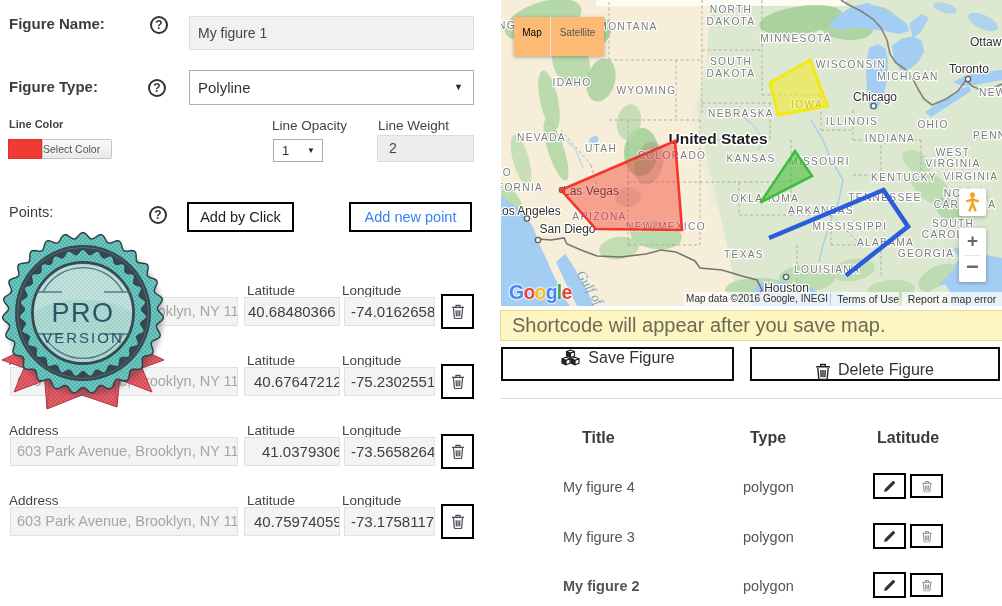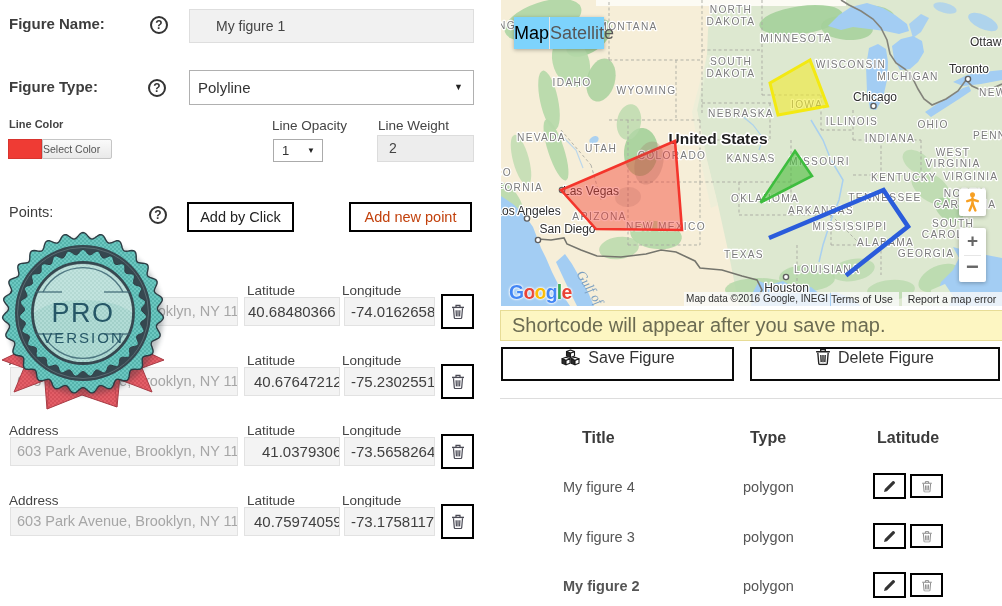--- a/index.html
+++ b/index.html
@@ -1,34 +1,34 @@
 <!DOCTYPE html>
 <html><head><meta charset="utf-8">
 <style>
 *{margin:0;padding:0}
 body{font-family:"Liberation Sans",sans-serif;background:#fff;width:1002px;height:606px;position:relative;overflow:hidden}
 </style></head>
 <body>
 <div style="position:absolute;left:9px;top:15px;font-size:15px;font-weight:700;color:#3d3d3d;white-space:nowrap">Figure Name:</div>
 <div style="position:absolute;left:150px;top:16px;width:18px;height:18px;border:2px solid #333;border-radius:50%;box-sizing:border-box;text-align:center;font-size:12px;font-weight:700;color:#333;line-height:14px">?</div>
-<div style="position:absolute;left:189px;top:9px;width:285px;height:34px;background:#f1f1f1;border:1px solid #dedede;box-sizing:border-box;overflow:hidden;white-space:nowrap;font-size:14px;color:#444;line-height:32px;padding-left:26px">My figure 1</div>
+<div style="position:absolute;left:189px;top:16px;width:285px;height:34px;background:#f1f1f1;border:1px solid #dedede;box-sizing:border-box;overflow:hidden;white-space:nowrap;font-size:14px;color:#444;line-height:32px;padding-left:8px">My figure 1</div>
 <div style="position:absolute;left:9px;top:78px;font-size:15px;font-weight:700;color:#3d3d3d;white-space:nowrap">Figure Type:</div>
 <div style="position:absolute;left:148px;top:79px;width:18px;height:18px;border:2px solid #333;border-radius:50%;box-sizing:border-box;text-align:center;font-size:12px;font-weight:700;color:#333;line-height:14px">?</div>
 <div style="position:absolute;left:189px;top:70px;width:285px;height:35px;background:#fff;border:1px solid #b0b0b0;box-sizing:border-box;font-size:15px;color:#333;line-height:33px;padding-left:8px">Polyline<span style="position:absolute;right:10px;top:0;font-size:9px;color:#222">▼</span></div>
 <div style="position:absolute;left:9px;top:118px;font-size:11px;font-weight:700;color:#444;white-space:nowrap">Line Color</div>
 <div style="position:absolute;left:8px;top:139px;width:34px;height:20px;background:#ef3b34;border:1px solid #d8342e;box-sizing:border-box"></div>
 <div style="position:absolute;left:42px;top:139px;width:70px;height:20px;background:linear-gradient(#fafafa,#e9e9e9);border:1px solid #c5c5c5;box-sizing:border-box;font-size:10.5px;color:#555;text-align:left;line-height:18px;border-radius:0 2px 2px 0">Select Color</div>
 <div style="position:absolute;left:272px;top:118px;font-size:13.5px;font-weight:400;color:#444;white-space:nowrap">Line Opacity</div>
 <div style="position:absolute;left:273px;top:139px;width:50px;height:23px;background:#fff;border:1px solid #ababab;box-sizing:border-box;font-size:13px;color:#333;line-height:21px;padding-left:8px">1<span style="position:absolute;right:7px;top:0;font-size:8px;color:#222">▼</span></div>
 <div style="position:absolute;left:378px;top:118px;font-size:13.5px;font-weight:400;color:#444;white-space:nowrap">Line Weight</div>
 <div style="position:absolute;left:377px;top:135px;width:97px;height:27px;background:#ededed;border:1px solid #dcdcdc;box-sizing:border-box;overflow:hidden;white-space:nowrap;font-size:14px;color:#444;line-height:25px;padding-left:11px">2</div>
 <div style="position:absolute;left:9px;top:204px;font-size:14.5px;font-weight:400;color:#3d3d3d;white-space:nowrap">Points:</div>
 <div style="position:absolute;left:149px;top:206px;width:18px;height:18px;border:2px solid #333;border-radius:50%;box-sizing:border-box;text-align:center;font-size:12px;font-weight:700;color:#333;line-height:14px">?</div>
 <div style="position:absolute;left:187px;top:202px;width:107px;height:30px;border:2px solid #000;box-sizing:border-box;background:#fff;text-align:center;font-size:14.5px;color:#222;line-height:26px">Add by Click</div>
-<div style="position:absolute;left:349px;top:202px;width:123px;height:30px;border:2px solid #000;box-sizing:border-box;background:#fff;text-align:center;font-size:14.5px;color:#c2410c;line-height:26px">Add new point</div>
+<div style="position:absolute;left:349px;top:202px;width:123px;height:30px;border:2px solid #000;box-sizing:border-box;background:#fff;text-align:center;font-size:14.5px;color:#3b82f6;line-height:26px">Add new point</div>
 <div style="position:absolute;left:9px;top:283px;font-size:13.5px;font-weight:400;color:#444;white-space:nowrap">Address</div>
 <div style="position:absolute;left:247px;top:283px;font-size:13.5px;font-weight:400;color:#444;white-space:nowrap">Latitude</div>
 <div style="position:absolute;left:342px;top:283px;font-size:13.5px;font-weight:400;color:#444;white-space:nowrap">Longitude</div>
 <div style="position:absolute;left:10px;top:297px;width:228px;height:29px;background:#f3f3f3;border:1px solid #e2e2e2;box-sizing:border-box;overflow:hidden;white-space:nowrap;font-size:14.5px;color:#a6a6a6;line-height:27px;padding-left:6px">603 Park Avenue, Brooklyn, NY 112</div>
 <div style="position:absolute;left:244px;top:297px;width:96px;height:29px;background:#f3f3f3;border:1px solid #e2e2e2;box-sizing:border-box;overflow:hidden;white-space:nowrap;font-size:15px;color:#3f3f3f;line-height:27px;padding-left:3px">40.68480366</div>
 <div style="position:absolute;left:344px;top:297px;width:91px;height:29px;background:#f3f3f3;border:1px solid #e2e2e2;box-sizing:border-box;overflow:hidden;white-space:nowrap;font-size:15px;color:#3f3f3f;line-height:27px;padding-left:6px">-74.01626586</div>
 <div style="position:absolute;left:441px;top:294px;width:33px;height:35px;border:2px solid #000;box-sizing:border-box;background:#fff;display:flex;align-items:center;justify-content:center">
     <svg width="14" height="15" viewBox="0 0 14 15">
       <g fill="none" stroke="#4a4a55" stroke-width="1.2">
         <path d="M2.5 4.2 L3.3 13.6 a1 1 0 0 0 1 0.9 L9.7 14.5 a1 1 0 0 0 1-0.9 L11.5 4.2" fill="none"></path>
@@ -236,21 +236,21 @@
 <circle cx="467" cy="79" r="2.6" fill="#fff" stroke="#5f5f5f" stroke-width="1.4"></circle>
 <text x="469" y="46" text-anchor="start" font-family="Liberation Sans, sans-serif" font-size="12" fill="#2f2f2f" font-weight="500" stroke="#ffffff" stroke-width="2.5" paint-order="stroke" stroke-linejoin="round">Ottawa</text>
 <text x="85" y="290" font-family="Liberation Serif, serif" font-size="13.5" font-style="italic" fill="#7b9fc0" transform="rotate(58 85 290)" text-anchor="middle">Gulf of</text>
 <polygon points="174,141 60,190 95,229 181,230" fill="rgba(244,67,54,0.45)" stroke="#f4352c" stroke-width="2.6"></polygon>
 <ellipse cx="148" cy="163" rx="14" ry="22" transform="rotate(15 148 163)" fill="#9a5a50" opacity="0.22"></ellipse>
 <ellipse cx="127" cy="197" rx="13" ry="10" transform="rotate(-5 127 197)" fill="#9a5a50" opacity="0.16"></ellipse>
 <polygon points="309,60 269,83 277,115 326.5,106" fill="rgba(241,235,45,0.58)" stroke="#f3e912" stroke-width="3"></polygon>
 <polygon points="294,151 311,176 259.5,202.5" fill="rgba(76,188,60,0.6)" stroke="#3ebd3e" stroke-width="2.6"></polygon>
 <polyline points="268,238 382.5,190 407,226.5 345,275.5" fill="none" stroke="#2a5cdb" stroke-width="4.6"></polyline>
   </svg>
-<div style="position:absolute;left:514px;top:17px;width:90px;height:32px;background:#7dd3fc;box-shadow:0 1px 4px rgba(0,0,0,0.3);display:flex;font-size:18px;z-index:5">
+<div style="position:absolute;left:514px;top:17px;width:90px;height:39px;background:#fdba74;box-shadow:0 1px 4px rgba(0,0,0,0.3);display:flex;font-size:10px;z-index:5">
 <div style="width:36px;text-align:center;line-height:32px;color:#000;font-weight:500;border-right:1px solid #e6e6e6">Map</div>
 <div style="flex:1;text-align:center;line-height:32px;color:#565656">Satellite</div>
   </div>
 <div style="position:absolute;left:959px;top:189px;width:27px;height:27px;background:#fff;border-radius:2px;box-shadow:0 1px 4px rgba(0,0,0,0.3);z-index:5;display:flex;align-items:center;justify-content:center">
 <svg width="15" height="21" viewBox="0 0 15 21">
       <g fill="none" stroke="#f7a023" stroke-width="2.4" stroke-linecap="round">
         <path d="M7.5,6 L7.5,11.5"></path>
         <path d="M2.2,9.2 L7.5,7.5 L12.8,9.2"></path>
         <path d="M7.5,11.5 L4.6,18.5"></path>
         <path d="M7.5,11.5 L10.4,18.5"></path>
@@ -258,37 +258,37 @@
       <circle cx="7.5" cy="2.8" r="2.5" fill="#f7a023"></circle>
     </svg>
   </div>
 <div style="position:absolute;left:959px;top:228px;width:27px;height:54px;background:#fff;border-radius:2px;box-shadow:0 1px 4px rgba(0,0,0,0.3);z-index:5">
 <div style="height:27px;text-align:center;font-size:19px;font-weight:700;color:#666;line-height:25px">+</div>
 <div style="margin:0 5px;border-top:1px solid #e6e6e6"></div>
 <div style="height:26px;text-align:center;font-size:22px;font-weight:700;color:#666;line-height:21px">−</div>
   </div>
 <div style="position:absolute;left:509px;top:281px;font-size:19.5px;font-weight:700;letter-spacing:-0.8px;z-index:5;text-shadow:0 0 2px #fff,0 0 2px #fff,0 0 3px #fff"><span style="color:#4286f5">G</span><span style="color:#ea4335">o</span><span style="color:#fbbc05">o</span><span style="color:#4286f5">g</span><span style="color:#34a853">l</span><span style="color:#ea4335">e</span></div>
 <div style="position:absolute;left:684px;top:292px;width:146px;height:14px;background:rgba(250,250,250,0.8);z-index:4;font-size:10px;color:#2f2f2f;text-align:center;line-height:14px;white-space:nowrap;overflow:hidden">Map data ©2016 Google, INEGI</div>
-<div style="position:absolute;left:831px;top:292px;width:68px;height:14px;background:rgba(250,250,250,0.8);z-index:4;font-size:10.5px;color:#2f2f2f;text-align:left;line-height:14px;white-space:nowrap">Terms of Use</div>
+<div style="position:absolute;left:831px;top:292px;width:68px;height:14px;background:rgba(250,250,250,0.8);z-index:4;font-size:10.5px;color:#2f2f2f;text-align:right;line-height:14px;white-space:nowrap">Terms of Use</div>
 <div style="position:absolute;left:902px;top:292px;width:100px;height:14px;background:rgba(250,250,250,0.8);z-index:4;font-size:10.5px;color:#2f2f2f;text-align:center;line-height:14px;white-space:nowrap">Report a map error</div>
 <div style="position:absolute;left:500px;top:310px;width:596px;height:31px;background:#fdf6c2;border:1px solid #e7dc96;box-sizing:border-box;font-size:20px;color:#6b6b52;line-height:29px;padding-left:11px">Shortcode will appear after you save map.</div>
 <div style="position:absolute;left:501px;top:347px;width:233px;height:34px;border:2px solid #0a0a0a;box-sizing:border-box;background:#fff;display:flex;align-items:flex-start;justify-content:center;font-size:16px;color:#333"><svg width="21" height="17" viewBox="0 0 21 17" style="margin-right:7px">
       <g stroke="#1a1a1a" stroke-width="1.1" fill="#fff" stroke-linejoin="round">
         <path d="M10.5,1 L14.5,2.6 L10.5,4.2 L6.5,2.6 Z"></path>
         <path d="M6.5,2.6 L10.5,4.2 L10.5,8.6 L6.5,7 Z" fill="#2a2a2a"></path>
         <path d="M14.5,2.6 L10.5,4.2 L10.5,8.6 L14.5,7 Z"></path>
         <path d="M6,8.2 L10,9.8 L6,11.4 L2,9.8 Z"></path>
         <path d="M2,9.8 L6,11.4 L6,15.8 L2,14.2 Z" fill="#2a2a2a"></path>
         <path d="M10,9.8 L6,11.4 L6,15.8 L10,14.2 Z"></path>
         <path d="M15,8.2 L19,9.8 L15,11.4 L11,9.8 Z"></path>
         <path d="M11,9.8 L15,11.4 L15,15.8 L11,14.2 Z" fill="#2a2a2a"></path>
         <path d="M19,9.8 L15,11.4 L15,15.8 L19,14.2 Z"></path>
       </g>
     </svg>Save Figure</div>
-<div style="position:absolute;left:750px;top:347px;width:250px;height:34px;border:2px solid #0a0a0a;box-sizing:border-box;background:#fff;display:flex;align-items:flex-start;justify-content:center;font-size:16px;color:#333"><span style="margin-right:8px;display:inline-flex;transform:scale(1.15)">
+<div style="position:absolute;left:750px;top:347px;width:250px;height:34px;border:2px solid #0a0a0a;box-sizing:border-box;background:#fff;display:flex;align-items:flex-end;justify-content:center;font-size:16px;color:#333"><span style="margin-right:8px;display:inline-flex;transform:scale(1.15)">
       <svg width="14" height="15" viewBox="0 0 14 15">
         <g fill="none" stroke="#222" stroke-width="1.2">
           <path d="M2.5 4.2 L3.3 13.6 a1 1 0 0 0 1 0.9 L9.7 14.5 a1 1 0 0 0 1-0.9 L11.5 4.2" fill="none"></path>
           <line x1="1" y1="3.4" x2="13" y2="3.4" stroke-width="1.4"></line>
           <path d="M5 3.2 L5 1.4 L9 1.4 L9 3.2"></path>
           <line x1="5.1" y1="6.2" x2="5.4" y2="12.4"></line>
           <line x1="7" y1="6.2" x2="7" y2="12.4"></line>
           <line x1="8.9" y1="6.2" x2="8.6" y2="12.4"></line>
         </g>
       </svg>

